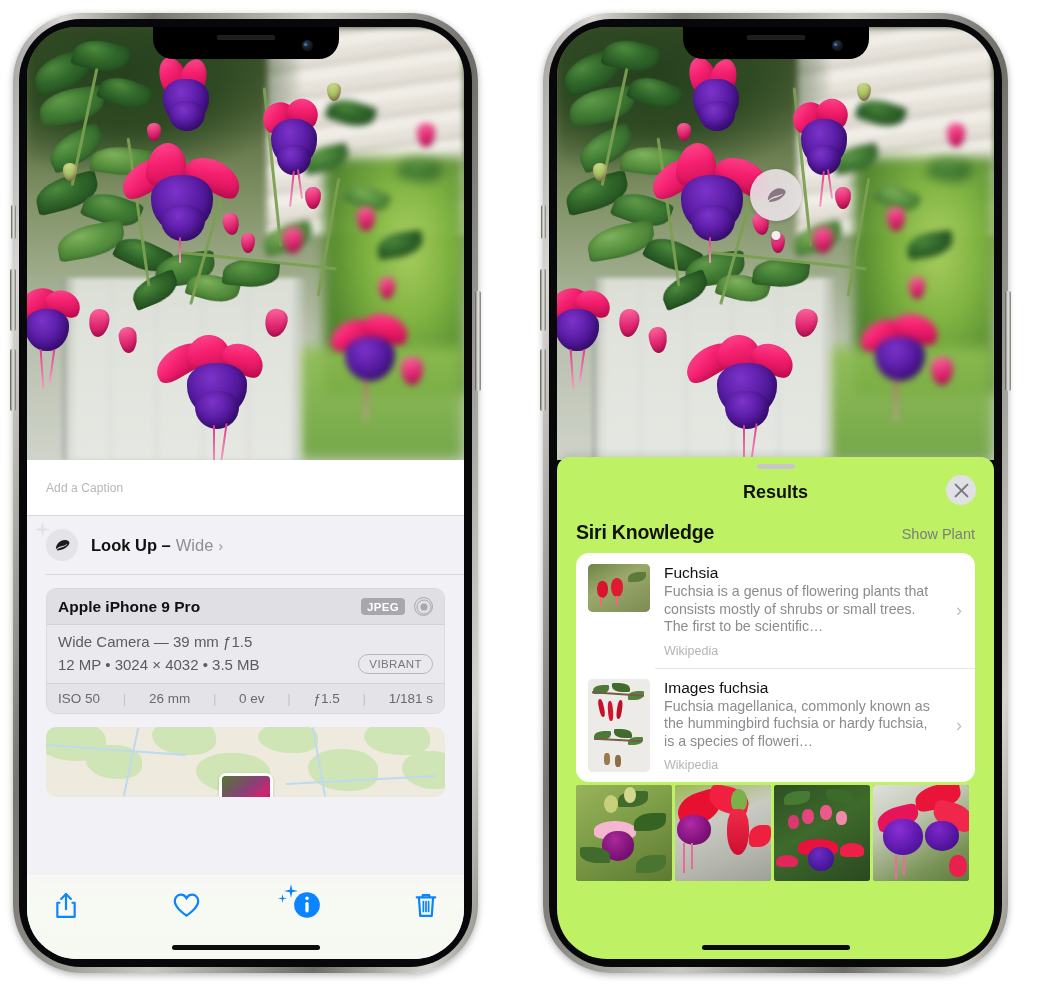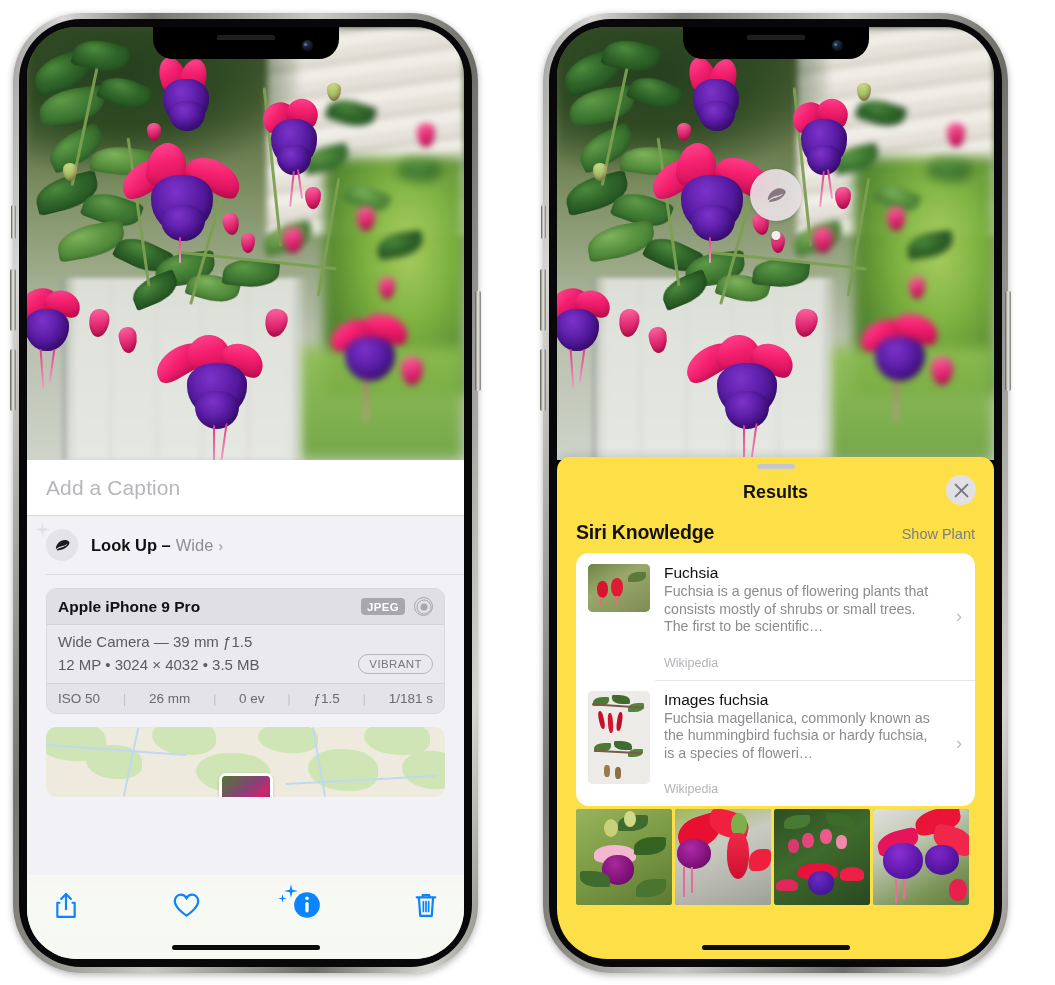--- a/index.html
+++ b/index.html
@@ -160,21 +160,21 @@
   
   .sheet-l {
     position:absolute; left:0; right:0; top:433px; bottom:0;
     background:#f2f2f6;
   }
   .caption-row {
     height:56px; background:#ffffff; display:flex; align-items:center;
     padding:0 19px;
     border-bottom:.5px solid #d8d8dc;
   }
-  .caption-ph { font-size:21px; color:#b6b6bb; letter-spacing:.1px; }
+  .caption-ph { font-size:12px; color:#b6b6bb; letter-spacing:.1px; }
 
   .lookup-row {
     height:58px; display:flex; align-items:center; padding:0 19px;
     position:relative;
   }
   .lookup-row::after{
     content:""; position:absolute; left:19px; right:0; bottom:0;
     height:.5px; background:#d8d8dc;
   }
   .leaf-badge {
@@ -270,21 +270,21 @@
 
   .home-ind {
     position:absolute; left:50%; transform:translateX(-50%); bottom:9px;
     width:148px; height:5px; border-radius:3px; background:#0b0b0b;
     z-index:60;
   }
 
   
   .sheet-r {
     position:absolute; left:0; right:0; top:430px; bottom:0;
-    background:#fde047;
+    background:#bef264;
     border-top-left-radius:13px; border-top-right-radius:13px;
     box-shadow:0 -2px 10px rgba(0,0,0,.12);
     overflow:hidden;
   }
   .grabber {
     width:38px; height:5px; border-radius:3px; background:#c6c6cb;
     margin:7px auto 0 auto;
   }
   .results-head {
     position:relative; height:46px; display:flex; align-items:center; justify-content:center;
@@ -310,21 +310,21 @@
     content:""; position:absolute; left:79px; right:0; top:0; height:.5px; background:#e6e6ea;
   }
   .know-thumb {
     width:62px; height:48px; border-radius:5px; overflow:hidden; flex:0 0 auto;
     margin-right:14px; position:relative; background:#8f9a63;
   }
   .know-thumb.tall { height:93px; background:#e9e9e7; }
   .know-body { flex:1; min-width:0; padding-right:22px;}
   .know-title { font-size:15.5px; font-weight:400; color:#111; margin-bottom:1px;}
   .know-desc { font-size:14.2px; line-height:17.5px; color:#8b8b90; }
-  .know-src { font-size:12.5px; color:#b4b4b9; margin-top:20px;}
+  .know-src { font-size:12.5px; color:#b4b4b9; margin-top:8px;}
   .know-chev {
     position:absolute; right:13px; top:50%; transform:translateY(-50%);
     color:#bdbdc2; font-size:18px; font-weight:500;
   }
 
   .web-strip { display:flex; gap:3px; padding:0 19px; margin-top:3px; }
   .web-tile { width:96px; height:96px; border-radius:3px; overflow:hidden; position:relative; background:#6e8a45; }
 
   
   .vlu-badge {

